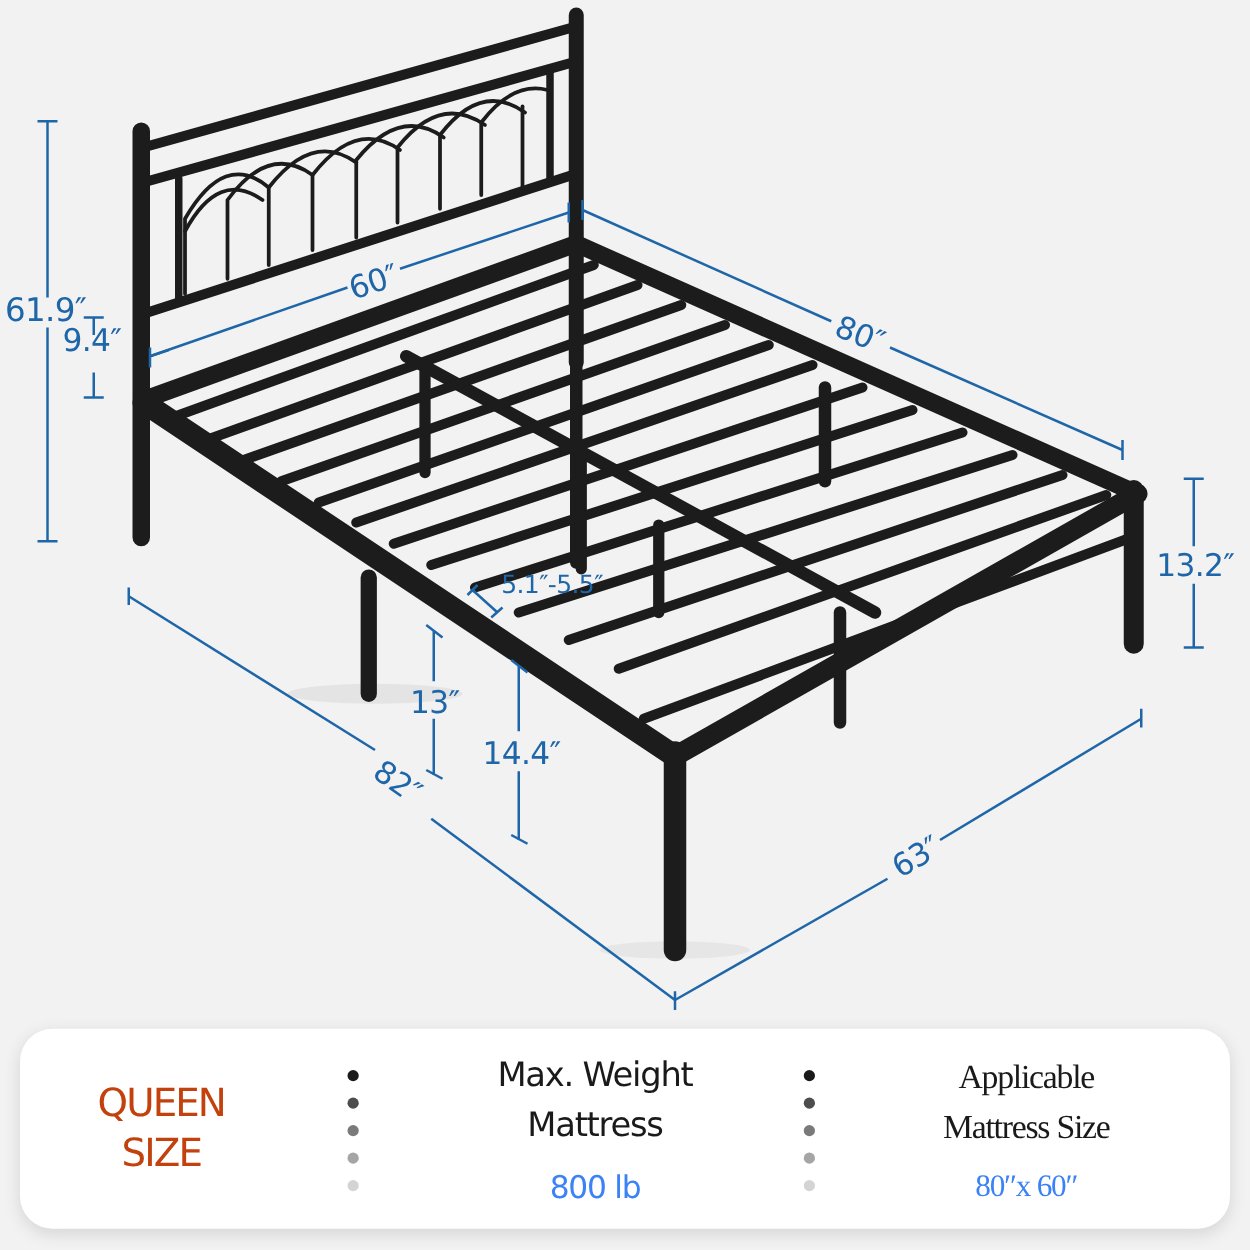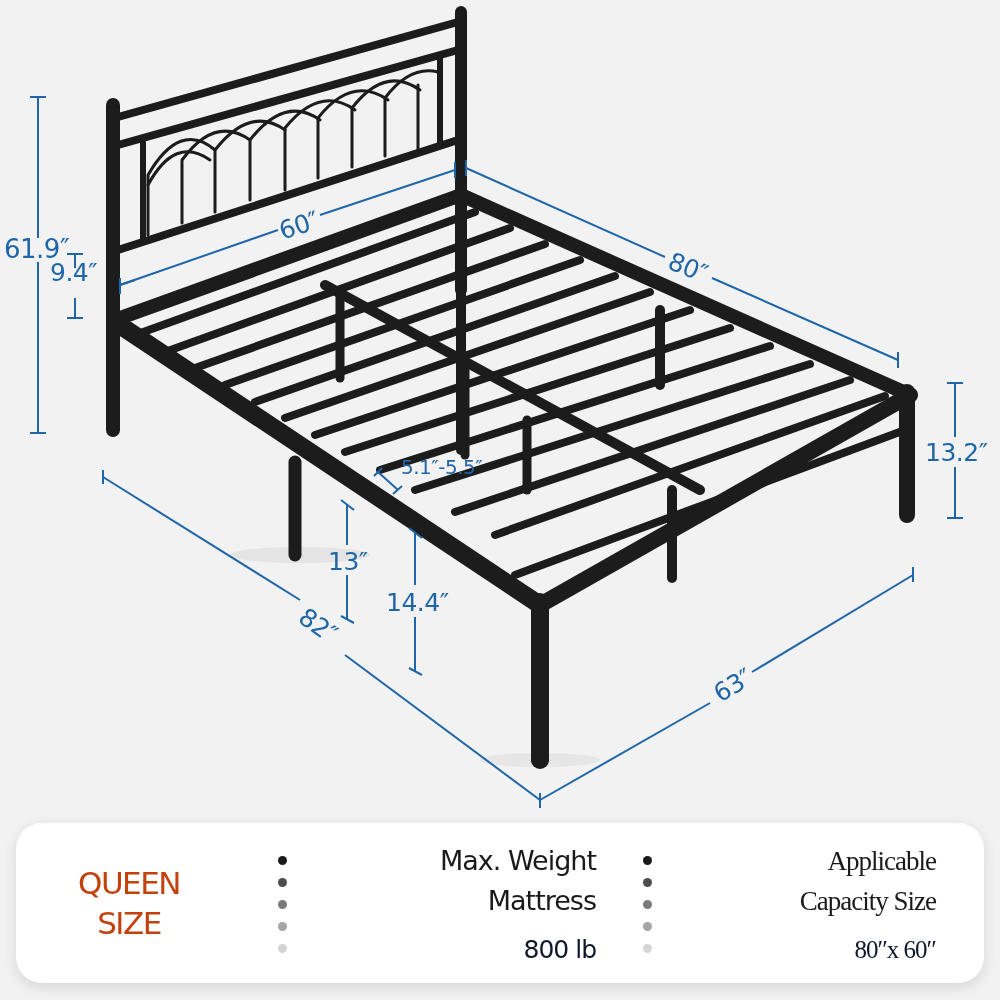--- a/index.html
+++ b/index.html
@@ -3,23 +3,23 @@
 <meta charset="utf-8">
 <style>
   html, body { margin:0; padding:0; }
   body { width:1000px; height:1000px; background:#f2f2f2; position:relative; overflow:hidden; font-family:"Liberation Sans", sans-serif; }
   #diagram { position:absolute; left:0; top:0; width:1000px; height:1000px; }
   .dim-label { position:absolute; color:#1f66a8; font-family:"DejaVu Sans", sans-serif; font-size:25px; line-height:1; white-space:nowrap; letter-spacing:-0.5px; }
   .spec-card { position:absolute; left:16px; top:823px; width:968px; height:160px; background:#ffffff; border-radius:26px; box-shadow:0 4px 14px rgba(0,0,0,0.12); }
   .size-label { position:absolute; left:58px; top:40px; width:110px; text-align:center; font-family:"DejaVu Sans", sans-serif; font-size:31px; line-height:40px; color:#c2410c; letter-spacing:-1.5px; }
   .dots { position:absolute; width:10px; }
   .dot { width:9px; height:9px; border-radius:50%; margin-bottom:13px; }
-  .spec-col { position:absolute; text-align:right; font-family:"DejaVu Sans", sans-serif; color:#1a1a1a; letter-spacing:-1px; }
+  .spec-col { position:absolute; text-align:center; font-family:"DejaVu Sans", sans-serif; color:#1a1a1a; letter-spacing:-1px; }
   .spec-title { font-size:27px; line-height:40px; }
-  .spec-value { font-size:25px; line-height:30px; color:#0f172a; margin-top:14px; }
+  .spec-value { font-size:25px; line-height:30px; color:#3b82f6; margin-top:14px; }
 </style>
 </head>
 <body>
 
 <svg id="diagram" viewBox="0 0 1000 1000" xmlns="http://www.w3.org/2000/svg">
 
   <g stroke="#1c1c1c" stroke-linecap="round" fill="none">
 
     <ellipse cx="300" cy="555" rx="70" ry="8" fill="#e4e4e4" stroke="none"></ellipse>
     <ellipse cx="540" cy="760" rx="60" ry="7" fill="#e6e6e6" stroke="none"></ellipse>
@@ -169,16 +169,16 @@
   <div class="dots" style="left:627px; top:33px;">
     <div class="dot" style="background:#1a1a1a;"></div>
     <div class="dot" style="background:#4d4d4d;"></div>
     <div class="dot" style="background:#7a7a7a;"></div>
     <div class="dot" style="background:#a5a5a5;"></div>
     <div class="dot" style="background:#d4d4d4;"></div>
   </div>
 
   <div class="spec-col" style="left:690px; top:18px; width:230px;font-family:Liberation Serif, serif;">
     <div class="spec-title">Applicable</div>
-    <div class="spec-title">Capacity Size</div>
+    <div class="spec-title">Mattress Size</div>
     <div class="spec-value">80″x 60″</div>
   </div>
 </div>
 
 </body></html>

